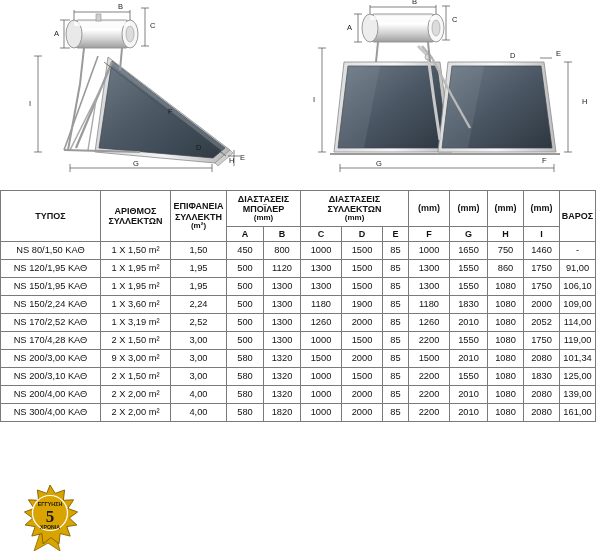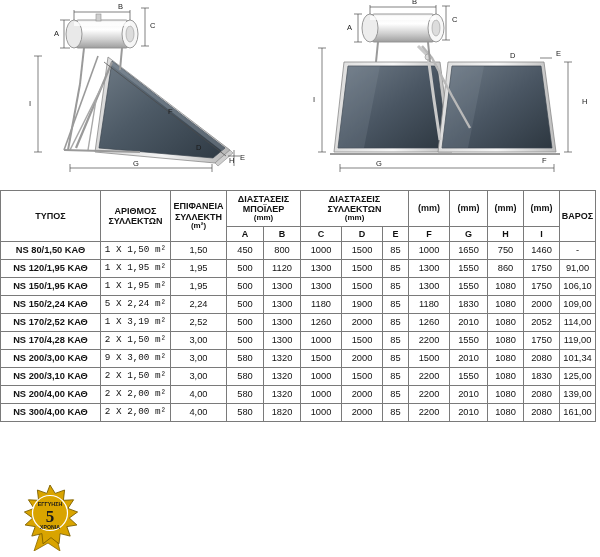--- a/index.html
+++ b/index.html
@@ -55,27 +55,25 @@
   .hdr-main { height: 36px; }
   .hdr-sub  { height: 15px; }
   table.spec tbody td {
     height: 17px;
     font-size: 9.3px;
   }
   td.typ {
     text-align: left;
     padding-left: 10px;
     white-space: nowrap;
-    font-weight: bold;
   }
   td.coll {
     text-align: left;
     padding-left: 8px;
     white-space: nowrap;
-    font-family: Liberation Mono, monospace;
   }
   .unit { font-weight: bold; font-size: 8px; }
 
   
   col.c-typ   { width: 100px; }
   col.c-coll  { width: 70px; }
   col.c-surf  { width: 56px; }
   col.c-a     { width: 37px; }
   col.c-b     { width: 37px; }
   col.c-c     { width: 41px; }
@@ -368,21 +366,21 @@
         <td>1500</td>
         <td>85</td>
         <td>1300</td>
         <td>1550</td>
         <td>1080</td>
         <td>1750</td>
         <td>106,10</td>
       </tr>
       <tr>
         <td class="typ">NS 150/2,24 ΚΑΘ</td>
-        <td class="coll">5 Χ 2,24 m²</td>
+        <td class="coll">1 Χ 3,60 m²</td>
         <td>2,24</td>
         <td>500</td>
         <td>1300</td>
         <td>1180</td>
         <td>1900</td>
         <td>85</td>
         <td>1180</td>
         <td>1830</td>
         <td>1080</td>
         <td>2000</td>

